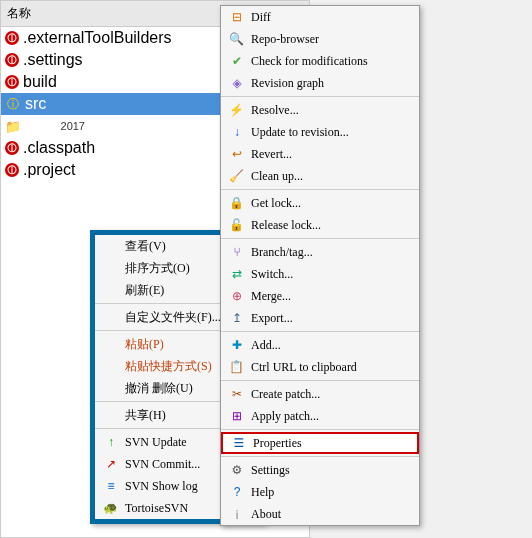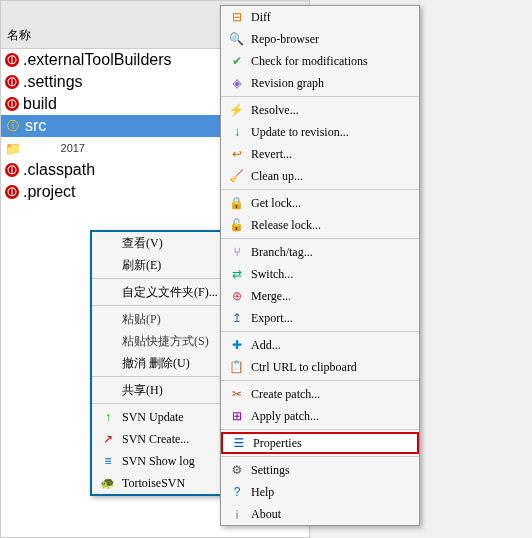--- a/index.html
+++ b/index.html
@@ -26,21 +26,20 @@
       display: flex;
       background: #e8e8e8;
       border-bottom: 1px solid #ccc;
       padding: 2px 4px;
     }
 
     .file-panel-header .col-name {
       flex: 1;
       font-size: 12px;
       padding: 2px;
-      margin-top: 22px;
     }
 
     .file-panel-header .col-modify {
       width: 60px;
       font-size: 12px;
       padding: 2px;
     }
 
     .file-row {
       display: flex;
@@ -95,21 +94,21 @@
       color: white;
     }
 
     
     .context-menu-1 {
       position: absolute;
       top: 230px;
       left: 90px;
       width: 175px;
       background: #f5f5f5;
-      border: 2px solid #0369a1;
+      border: 5px solid #0369a1;
       box-shadow: 2px 2px 5px rgba(0,0,0,0.3);
       z-index: 10;
     }
 
     .context-menu-2 {
       position: absolute;
       top: 5px;
       left: 220px;
       width: 200px;
       background: #f5f5f5;
@@ -126,21 +125,21 @@
       cursor: pointer;
       white-space: nowrap;
     }
 
     .menu-item.highlighted {
       background: #fff;
       border: 2px solid #cc0000;
     }
 
     .menu-item.disabled {
-      color: #404040;
+      color: #c2410c;
     }
 
     .menu-item .item-icon {
       width: 16px;
       height: 16px;
       margin-right: 6px;
       flex-shrink: 0;
       display: flex;
       align-items: center;
       justify-content: center;
@@ -241,20 +240,25 @@
 </div>
 
 <div class="context-menu-1">
   <div class="menu-item">
     <span class="item-icon"></span>
     <span class="item-label">查看(V)</span>
     <span class="item-arrow">▶</span>
   </div>
   <div class="menu-item">
     <span class="item-icon"></span>
+    <span class="item-label">排序方式(O)</span>
+    <span class="item-arrow">▶</span>
+  </div>
+  <div class="menu-item">
+    <span class="item-icon"></span>
     <span class="item-label">刷新(E)</span>
   </div>
   <div class="menu-separator"></div>
   <div class="menu-item">
     <span class="item-icon"></span>
     <span class="item-label">自定义文件夹(F)...</span>
   </div>
   <div class="menu-separator"></div>
   <div class="menu-item disabled">
     <span class="item-icon"></span>
@@ -275,21 +279,21 @@
     <span class="item-label">共享(H)</span>
     <span class="item-arrow">▶</span>
   </div>
   <div class="menu-separator"></div>
   <div class="menu-item">
     <span class="item-icon ico-svnupdate">↑</span>
     <span class="item-label">SVN Update</span>
   </div>
   <div class="menu-item">
     <span class="item-icon ico-svncommit">↗</span>
-    <span class="item-label">SVN Create...</span>
+    <span class="item-label">SVN Commit...</span>
   </div>
   <div class="menu-item">
     <span class="item-icon ico-svnlog">≡</span>
     <span class="item-label">SVN Show log</span>
   </div>
   <div class="menu-item">
     <span class="item-icon" style="font-size:12px;">🐢</span>
     <span class="item-label">TortoiseSVN</span>
     <span class="item-arrow">▶</span>
   </div>

